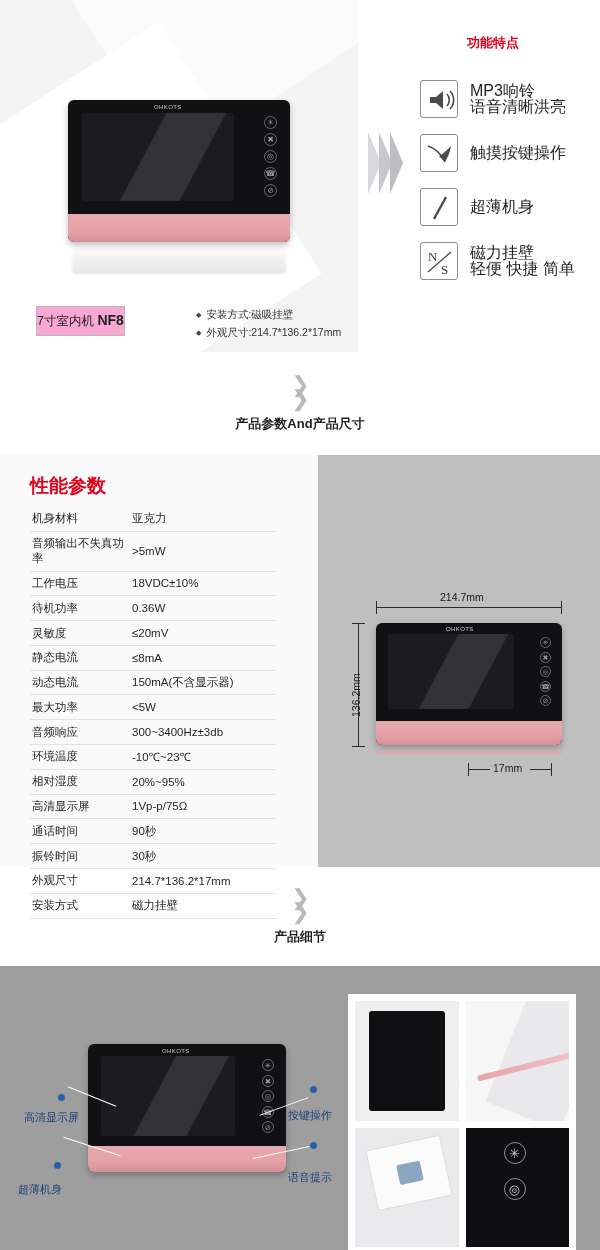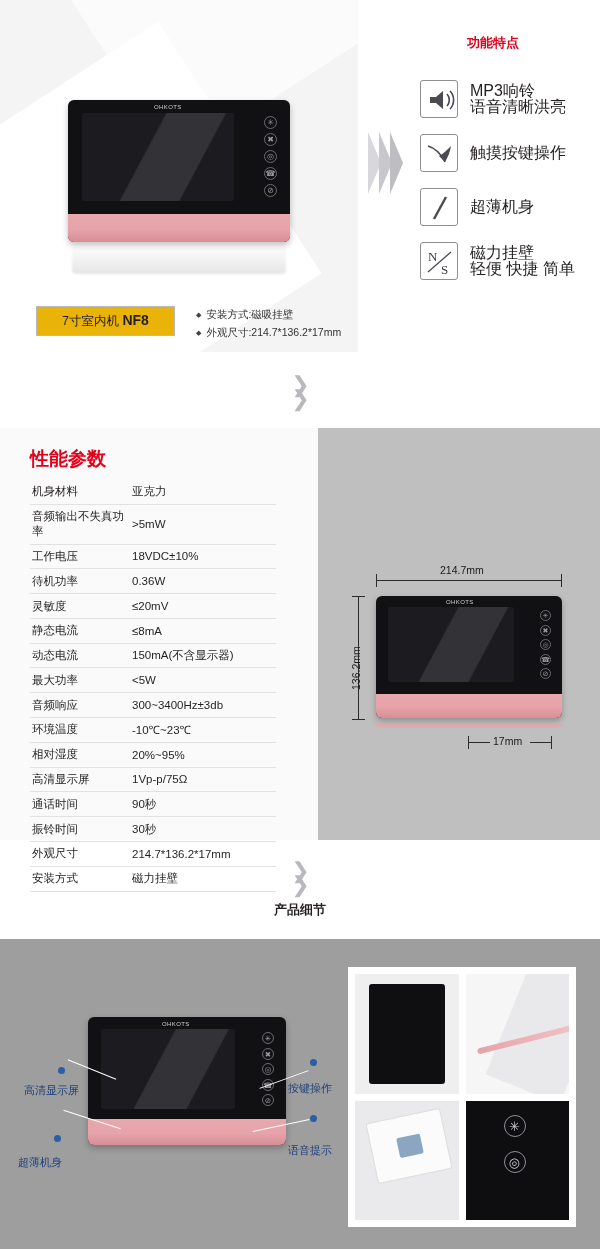--- a/index.html
+++ b/index.html
@@ -103,22 +103,22 @@
     background: linear-gradient(180deg, rgba(170,170,175,.30), rgba(170,170,175,0));
     transform: scaleY(-1);
     filter: blur(1px);
     border-radius: 4px;
   }
 
   .model-box {
     position: absolute;
     left: 36px; top: 306px;
     border: 1px solid #b9b9bd;
-    background: #eab308;
-    padding: 5px 25px;
+    background: #f9a8d4;
+    padding: 5px 0;
     font-size: 12.5px;
     white-space: nowrap;
   }
   .model-box b { font-size: 14px; }
   .hero-specs {
     position: absolute;
     left: 196px; top: 306px;
     font-size: 10.5px;
     line-height: 16px;
     color: #333;
@@ -362,20 +362,21 @@
       <div class="feat-txt">
         <div>磁力挂壁</div>
         <div>轻便 快捷 简单</div>
       </div>
     </div>
   </div>
 </div>
 
 <div class="divider" style="padding-top:26px;padding-bottom:22px;">
   <div class="chev">❯<br>❯</div>
+  <div class="div-title">产品参数And产品尺寸</div>
 </div>
 
 <div class="params">
   <div class="params-left"></div>
   <div class="params-right"></div>
 
   <div class="params-h">性能参数</div>
 
   <table class="spec">
     <tbody>

